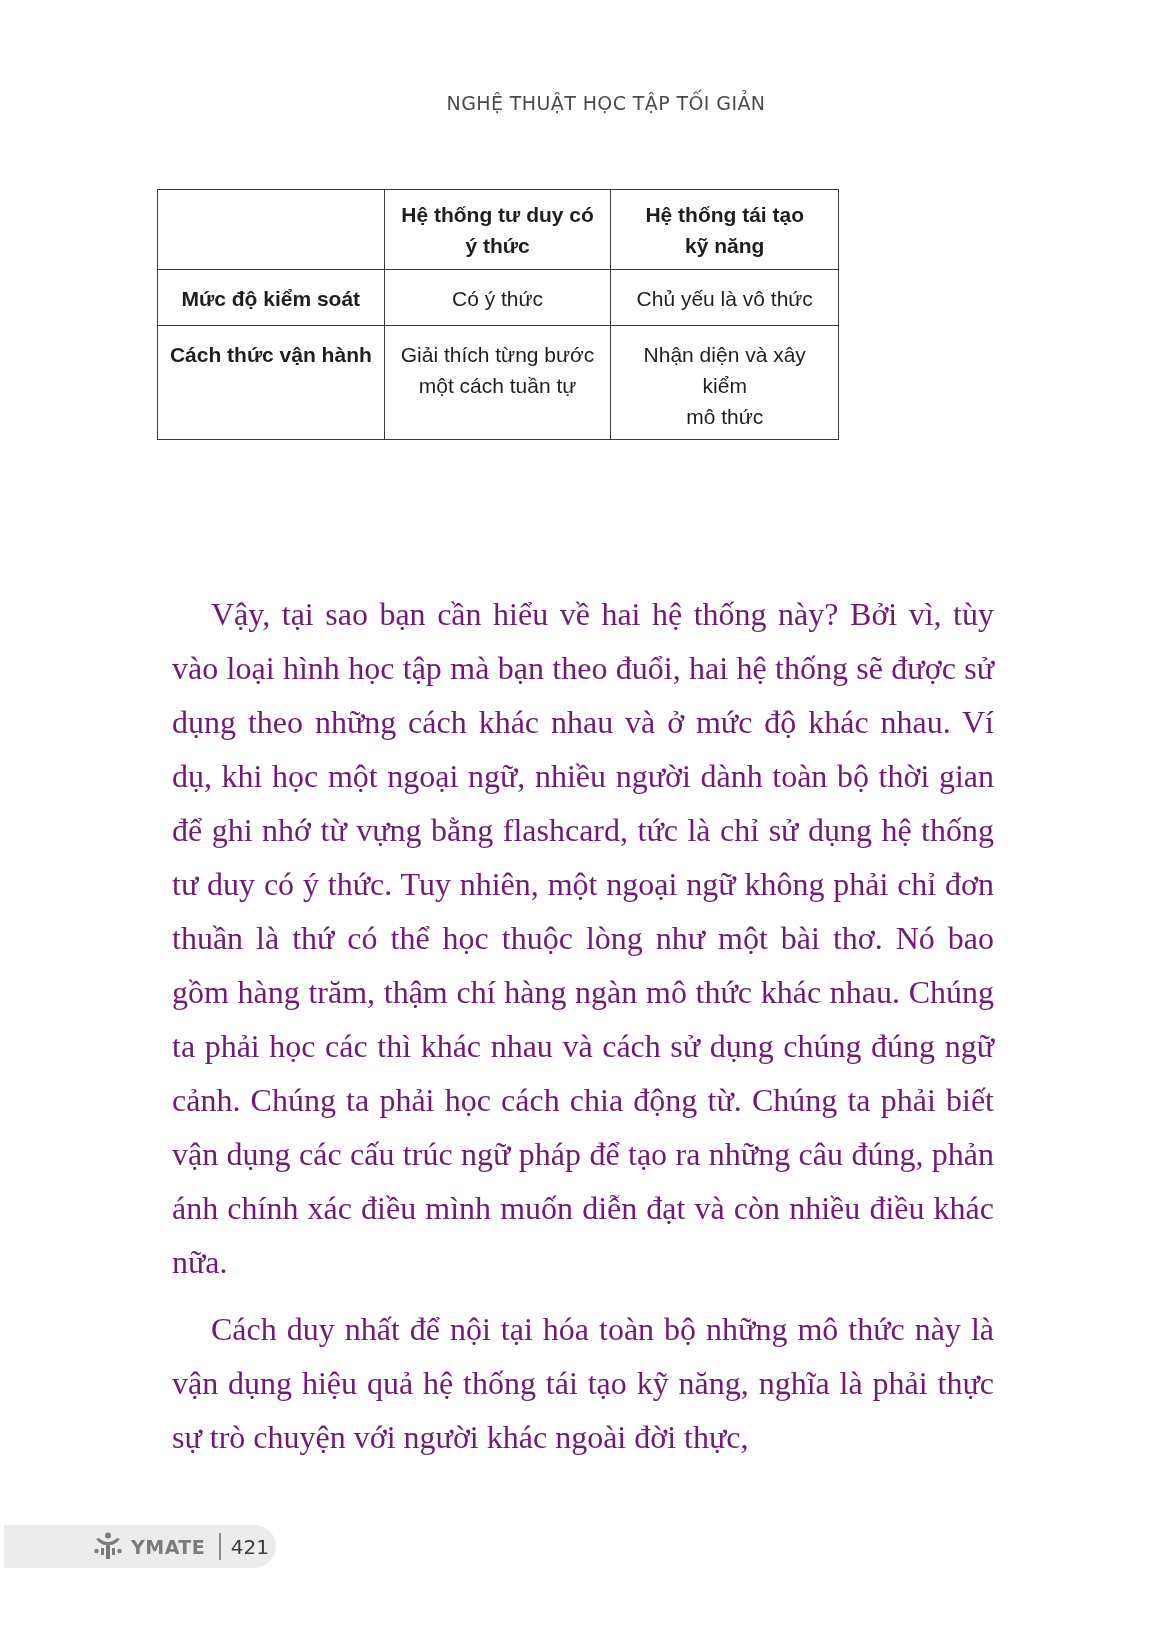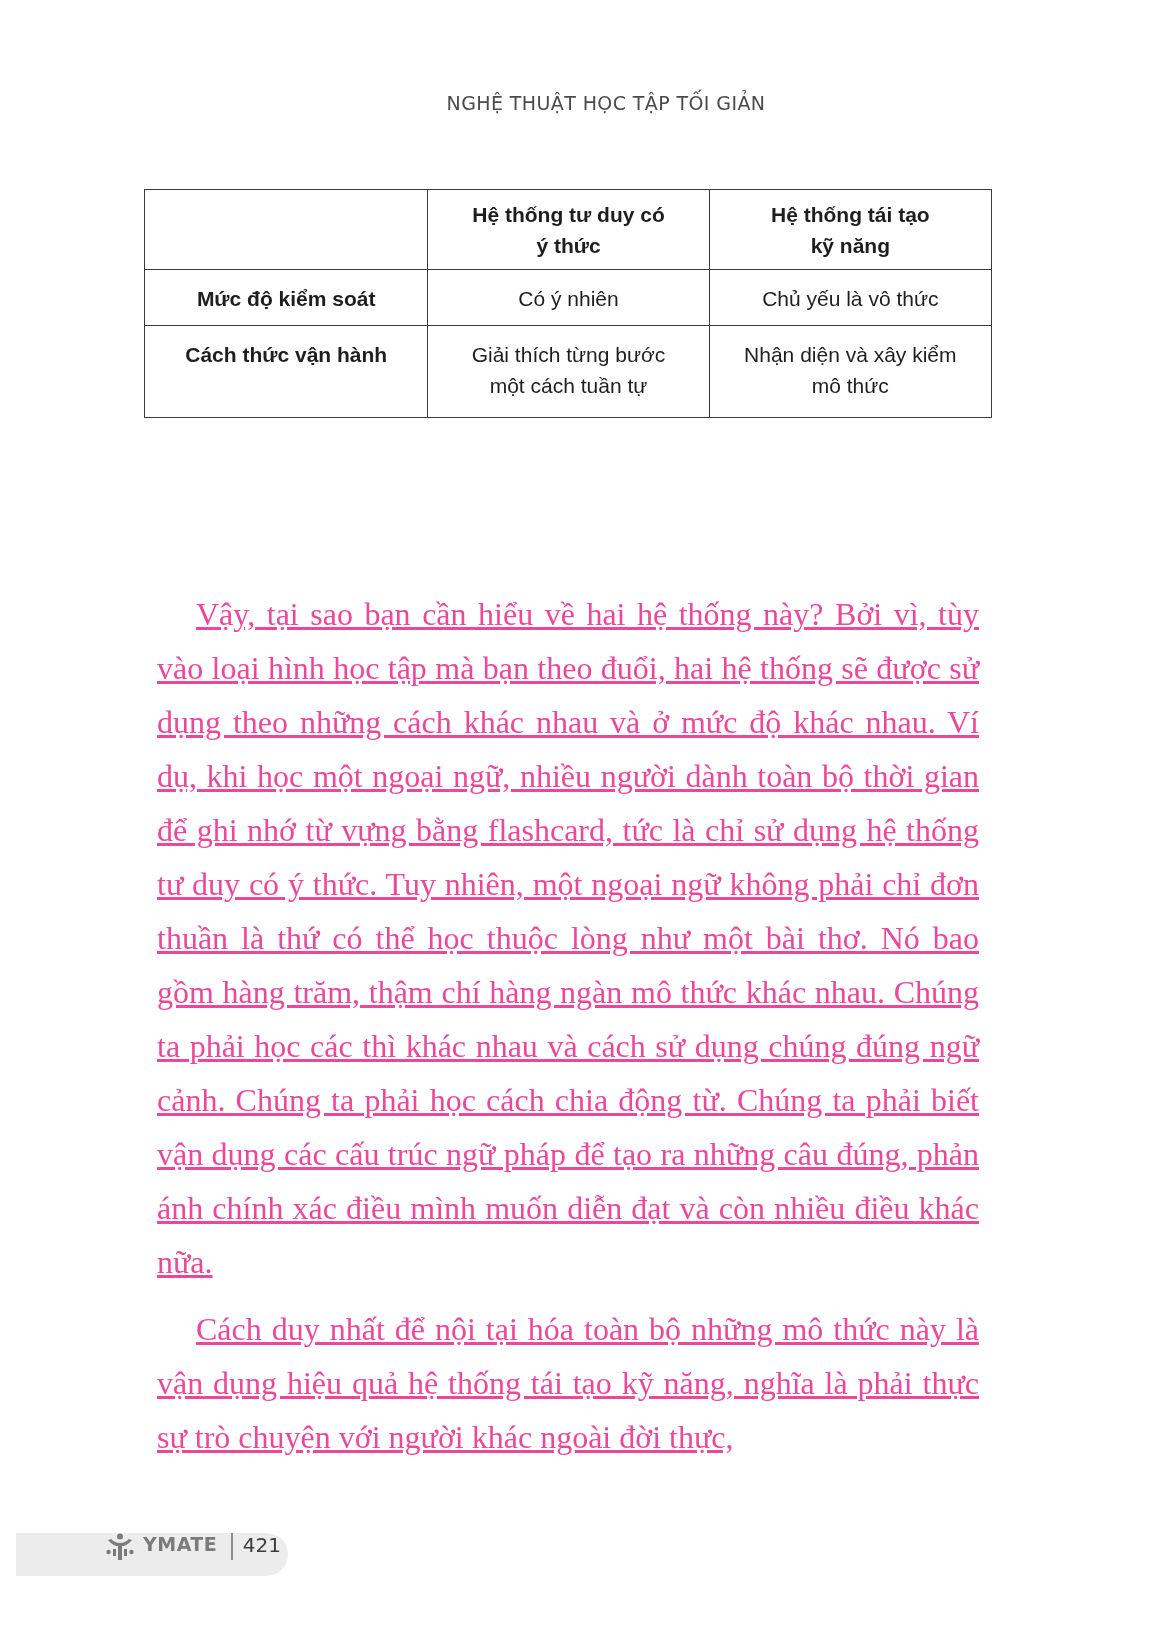--- a/index.html
+++ b/index.html
@@ -20,22 +20,22 @@
       font-family: "DejaVu Sans", sans-serif;
       font-size: 19px;
       letter-spacing: 0.4px;
       color: #4a4a4a;
       padding-left: 54px;
     }
 
     .comparison-table {
       position: absolute;
       top: 189px;
-      left: 144px;
-      width: 848px;
+      left: 157px;
+      width: 682px;
       border-collapse: collapse;
       font-family: "Liberation Sans", sans-serif;
       font-size: 21px;
       color: #1e1e1e;
     }
     .comparison-table td, .comparison-table th {
       border: 1.6px solid #3a3a3a;
       text-align: center;
       vertical-align: top;
       line-height: 31px;
@@ -50,46 +50,45 @@
     }
     .col-label { width: 275px; }
     .col-a { width: 273px; }
     .col-b { width: 274px; }
     .row-label { font-weight: bold; }
     .row-single td { height: 56px; }
     .row-double td { height: 92px; }
 
     .body-text {
       position: absolute;
-      left: 157px;
+      left: 172px;
       width: 822px;
       font-family: "Liberation Serif", serif;
       font-size: 32px;
       line-height: 54px;
-      color: #ec4899;
+      color: #701a75;
       text-align: justify;
       text-align-last: left;
       text-indent: 39px;
-      text-decoration: underline;
     }
     .para-1 { top: 587px; }
     .para-2 { top: 1302px; }
 
     .footer-pill {
       position: absolute;
       top: 1525px;
-      left: 16px;
+      left: 4px;
       width: 272px;
       height: 43px;
       background: #ececec;
       border-radius: 0 22px 22px 0;
       display: flex;
+      align-items: center;
       justify-content: flex-end;
       padding-right: 7px;
-      margin-top: 8px;
     }
     .brand-logo {
       display: inline-block;
       width: 30px;
       height: 30px;
       margin-right: 8px;
     }
     .brand-name {
       font-family: "DejaVu Sans", sans-serif;
       font-weight: bold;
@@ -125,21 +124,21 @@
       </th>
       <th class="col-b">
         <span>Hệ thống tái tạo</span><br>
         <span>kỹ năng</span>
       </th>
     </tr>
   </thead>
   <tbody>
     <tr class="row-single">
       <td class="row-label">Mức độ kiểm soát</td>
-      <td>Có ý nhiên</td>
+      <td>Có ý thức</td>
       <td>Chủ yếu là vô thức</td>
     </tr>
     <tr class="row-double">
       <td class="row-label">Cách thức vận hành</td>
       <td>
         <span>Giải thích từng bước</span><br>
         <span>một cách tuần tự</span>
       </td>
       <td>
         <span>Nhận diện và xây kiểm</span><br>

